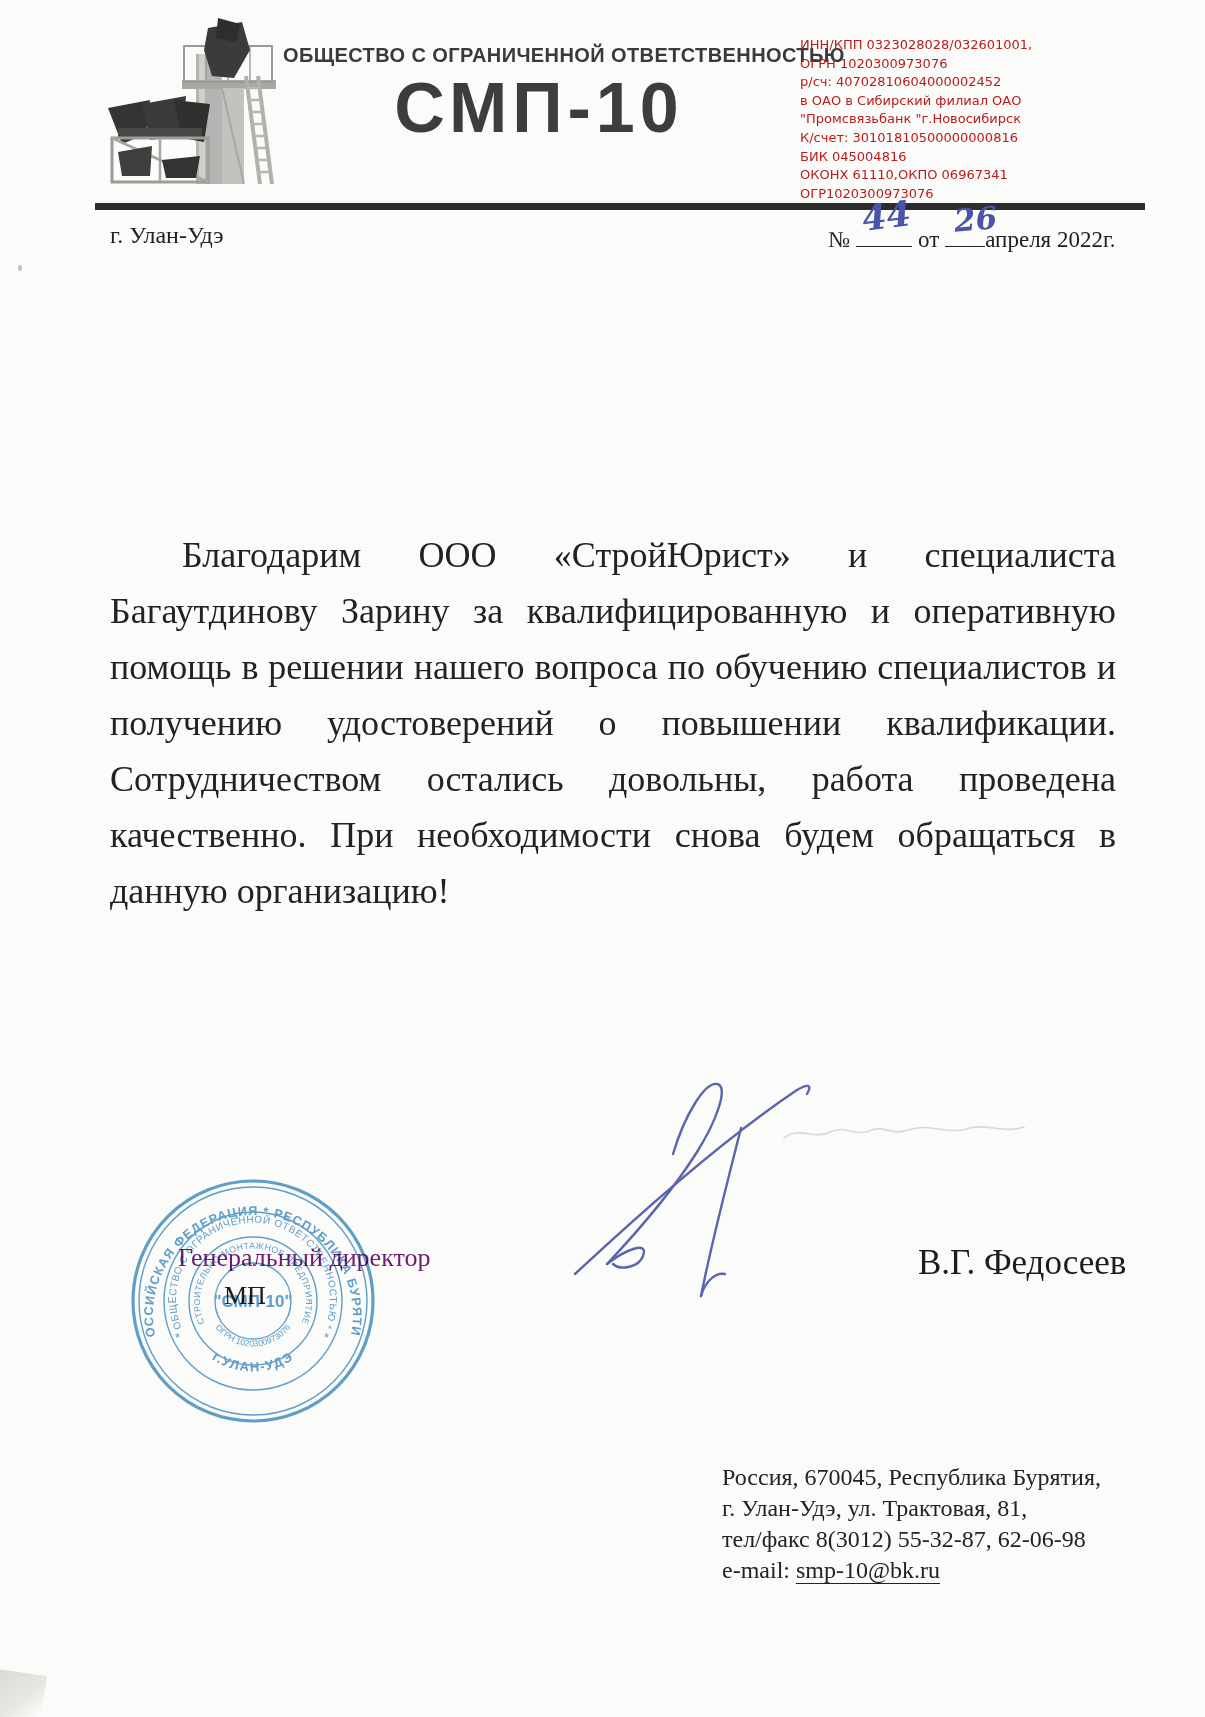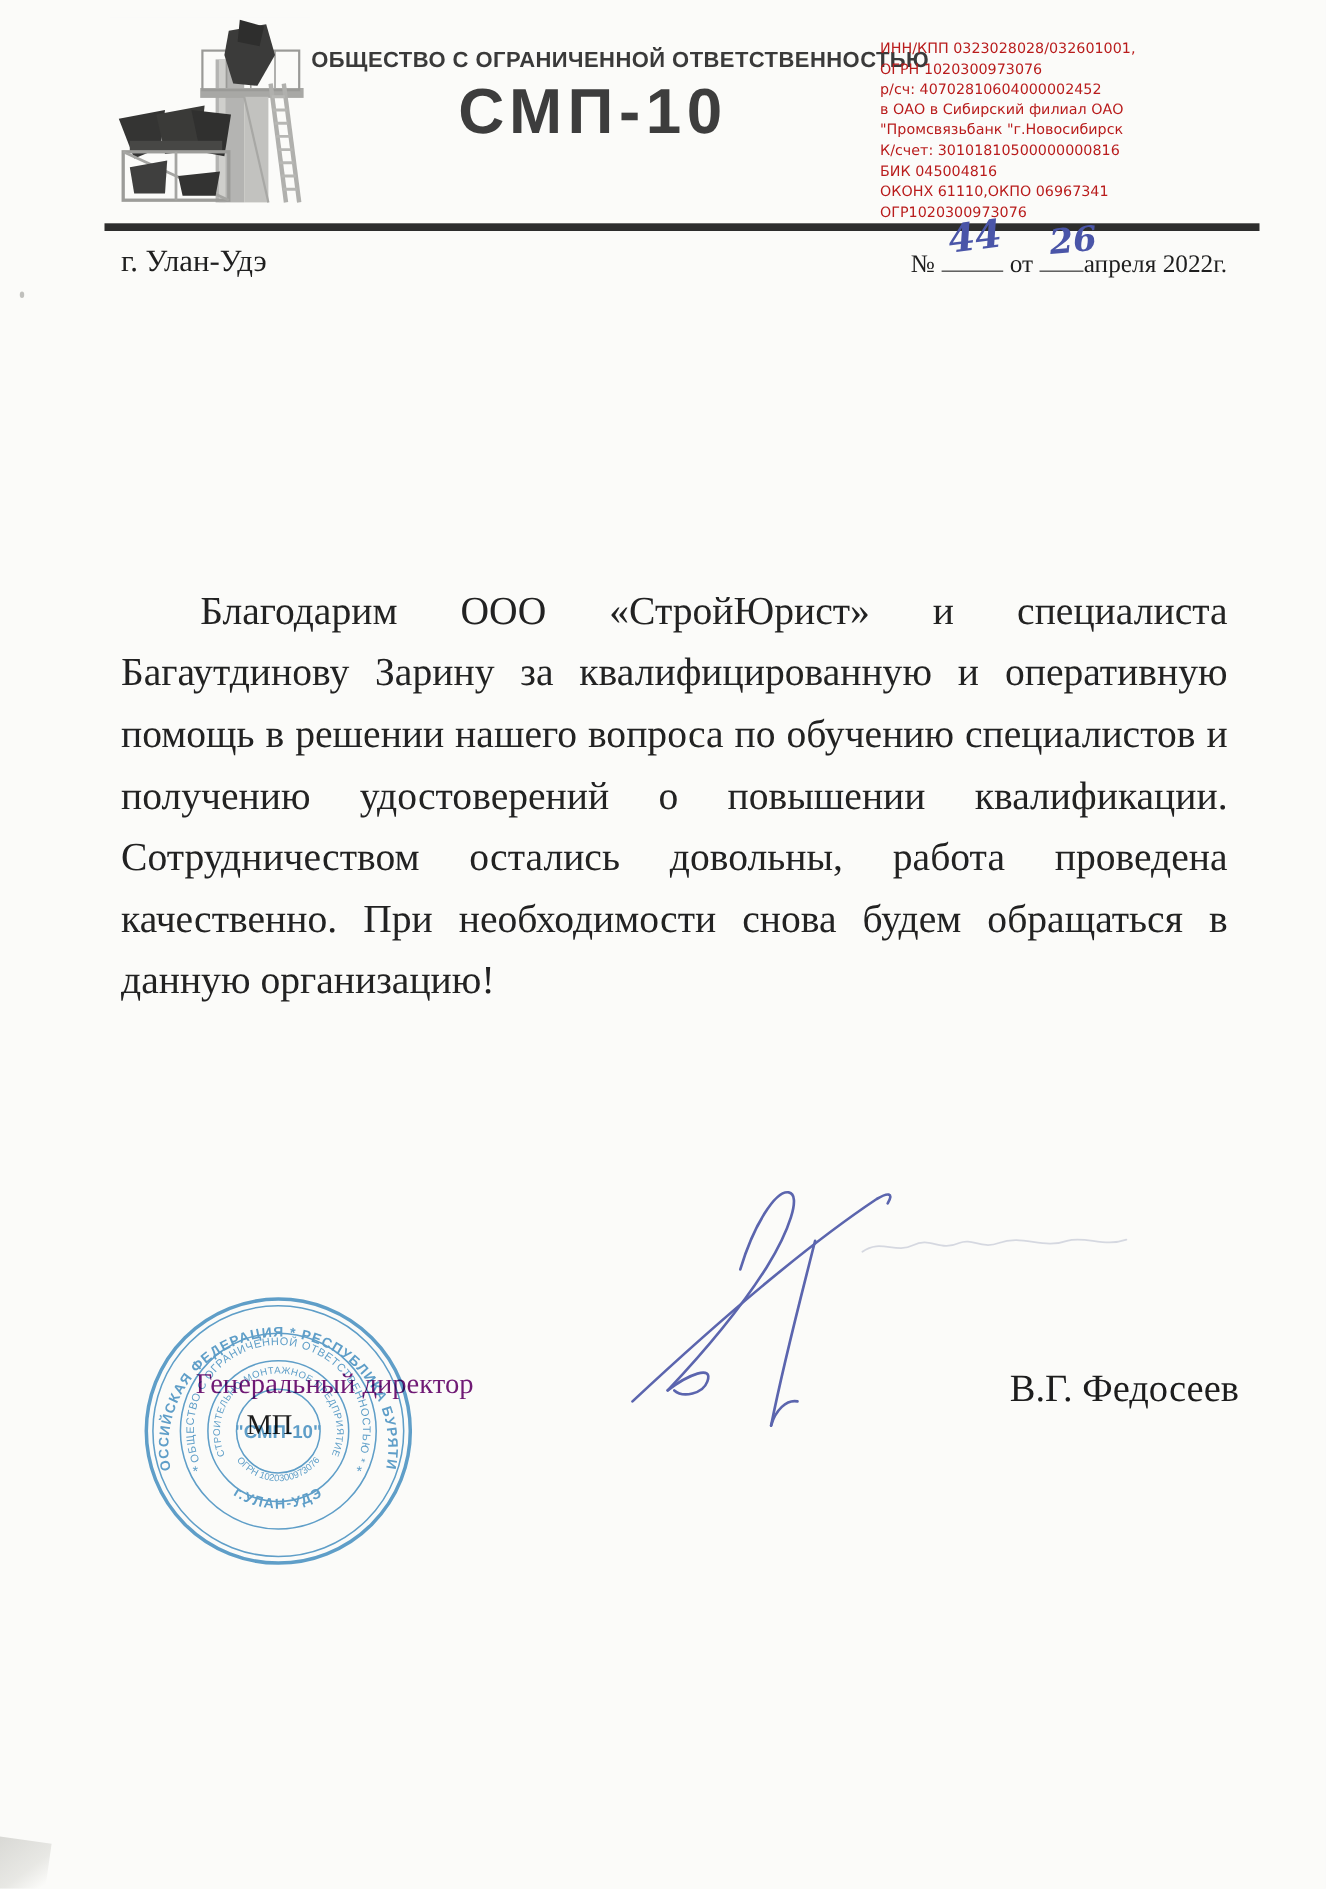--- a/index.html
+++ b/index.html
@@ -9,30 +9,30 @@
     font-family:"Liberation Serif", serif; color:#1f1f1f;
   }
   
   .logo{position:absolute; left:100px; top:16px; width:182px; height:176px;}
   .head-center{position:absolute; left:283px; top:44px; width:512px; text-align:center;}
   .org-type{
     font-family:"Liberation Sans", sans-serif; font-weight:bold; font-size:20px;
     color:#3a3a3a; letter-spacing:.4px; white-space:nowrap;
   }
   .org-name{
-    font-family:"Liberation Sans", sans-serif; font-weight:900; font-size:58px;
+    font-family:"Liberation Sans", sans-serif; font-weight:900; font-size:70px;
     color:#3d3d3d; letter-spacing:5px; margin-top:6px; line-height:1;
   }
   .requisites{
     position:absolute; left:800px; top:36px; width:270px;
     font-family:"DejaVu Sans", sans-serif; font-size:13px; line-height:18.6px; color:#b91c1c;
   }
   .rule{position:absolute; left:95px; top:203px; width:1050px; height:7px; background:#2d2d2d;}
   
-  .city{position:absolute; left:110px; top:222px; font-size:28px;}
+  .city{position:absolute; left:110px; top:222px; font-size:24px;}
   .numline{position:absolute; left:828px; top:223px; font-size:23px; white-space:nowrap;}
   .blank{display:inline-block; border-bottom:1.6px solid #222; height:1em; vertical-align:baseline;}
   .blank1{width:56px; margin:0 6px;}
   .blank2{width:40px; margin-left:6px;}
   .hw{
     position:absolute; font-family:"DejaVu Serif", serif; font-style:italic;
     color:#4a55a8; font-weight:bold;
   }
   .hw-num{left:34px; top:-28px; font-size:35px; transform:rotate(-7deg);}
   .hw-day{left:126px; top:-22px; font-size:31px; transform:rotate(-5deg);}
@@ -182,16 +182,22 @@
       </text>
       <text font-size="13" font-weight="bold" letter-spacing="1.4" text-anchor="middle">
         <textPath href="#arc-city" startOffset="50%">г.УЛАН-УДЭ</textPath>
       </text>
       <text x="125" y="131" font-size="17" font-weight="bold" text-anchor="middle">"СМП-10"</text>
       <text x="47" y="166" font-size="13">*</text>
       <text x="196" y="166" font-size="13">*</text>
     </g>
   </svg>
 
+  <div class="footer">
+    <div>Россия, 670045, Республика Бурятия,</div>
+    <div>г. Улан-Удэ, ул. Трактовая, 81,</div>
+    <div>тел/факс 8(3012) 55-32-87, 62-06-98</div>
+    <div><span>e-mail: </span><span class="email">smp-10@bk.ru</span></div>
+  </div>
 
   <div class="artifact-corner"></div>
   <div class="artifact-dot"></div>
 </div>
 
 </body></html>

